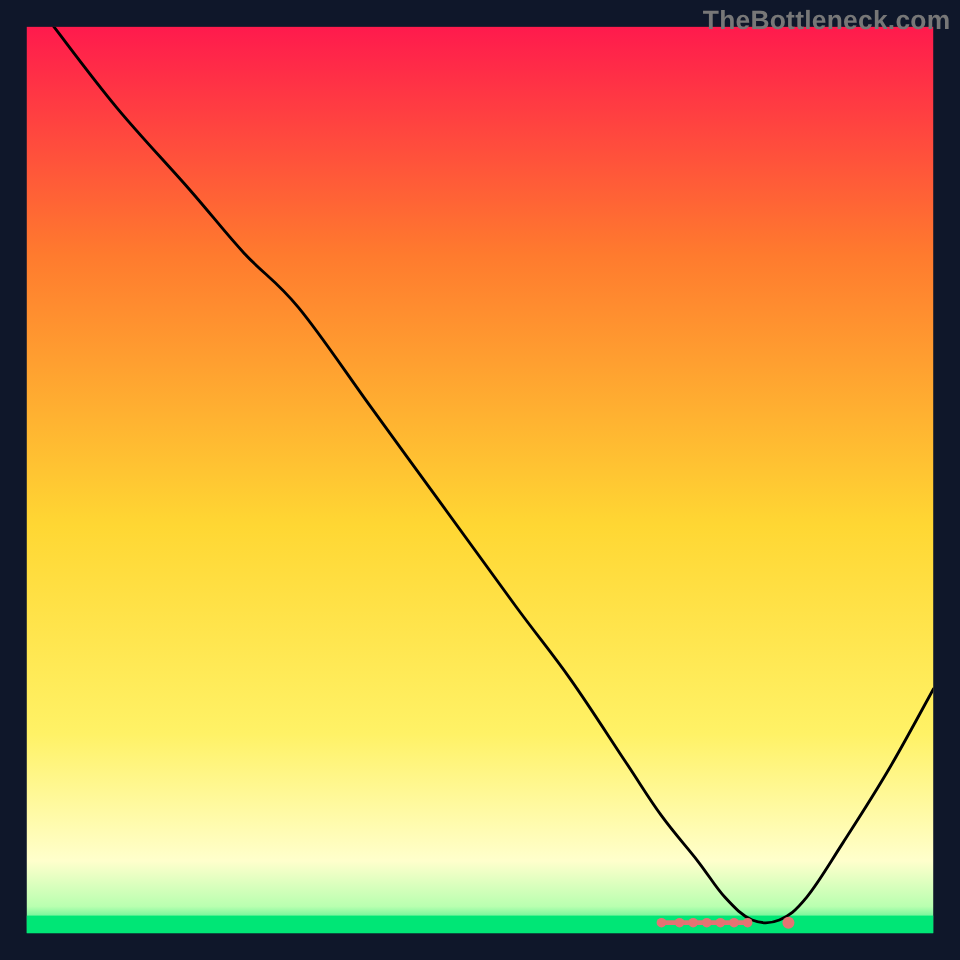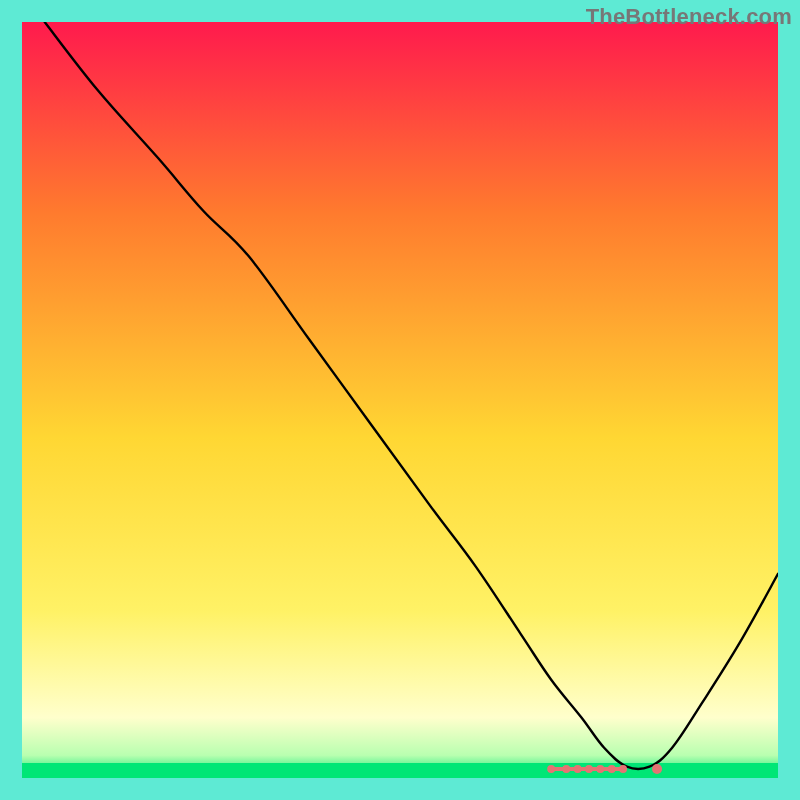--- a/index.html
+++ b/index.html
@@ -8,21 +8,21 @@
     width: 800px;
     height: 800px;
     background: #000;
     overflow: hidden;
     font-family: Arial, Helvetica, sans-serif;
   }
   .frame {
     position: relative;
     width: 800px;
     height: 800px;
-    background: #5eead4;
+    background: #0f172a;
   }
   .watermark {
     position: absolute;
     top: 4px;
     right: 8px;
     color: #777;
     font-size: 22px;
     font-weight: 600;
     letter-spacing: 0.2px;
     z-index: 5;

